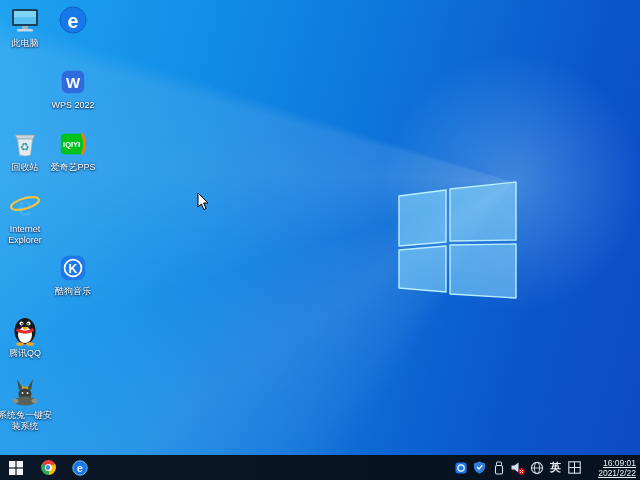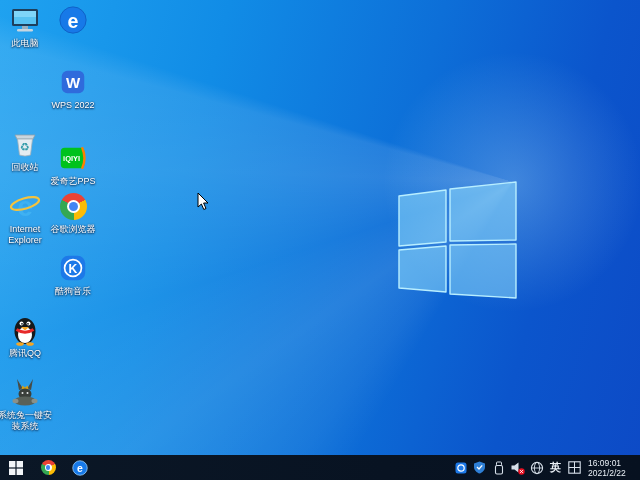--- a/index.html
+++ b/index.html
@@ -29,21 +29,21 @@
   .chrome-ball.small::before{inset:4px;}
   .chrome-ball.small::after{inset:5.2px;}
   
   #taskbar{position:absolute;left:0;bottom:0;width:640px;height:25px;
      background:linear-gradient(90deg,#0b1726 0%,#081322 60%,#071120 100%);
      display:flex;align-items:center;}
   .tb-btn{height:25px;display:flex;align-items:center;justify-content:center;}
   #tray{position:absolute;right:0;top:0;height:25px;display:flex;align-items:center;gap:4px;padding-right:2px;}
   .tray-ico{width:15px;height:25px;display:flex;align-items:center;justify-content:center;}
   #ime{color:#e9eff5;font-size:11px;font-weight:bold;width:15px;text-align:center;}
-  #clock{width:52px;text-align:left;color:#e9eff5;font-size:8.5px;line-height:10px;padding:0 2px;}
+  #clock{width:52px;text-align:right;color:#e9eff5;font-size:8.5px;line-height:10px;padding:0 2px;text-decoration:underline;}
   
   #cursor{position:absolute;left:197px;top:192px;pointer-events:none;}
 </style>
 </head>
 <body>
 
 <div id="screen">
 
   <svg id="flag" width="640" height="480">
     <g fill="rgba(150,228,255,0.50)" stroke="#b8eeff" stroke-width="1.4" stroke-linejoin="round">
@@ -91,47 +91,41 @@
     <div class="ico">
       <svg width="32" height="32" viewBox="0 0 32 32">
         <path d="M6 7 h20 l-2 4 h-16 z" fill="#c9d6de" stroke="#8fa0aa" stroke-width="0.8"></path>
         <path d="M8.5 11 h15 l-2 16 q-5.5 2.2 -11 0 z" fill="#e3ecf1" stroke="#9fb0ba" stroke-width="0.8"></path>
         <text x="16" y="23" font-size="11" fill="#2f9aa8" text-anchor="middle">♻</text>
       </svg>
     </div>
     <div class="lbl">回收站</div>
   </div>
 
-  <div class="icon-cell" style="left:49px;top:142px">
+  <div class="icon-cell" style="left:49px;top:128px">
     <div class="ico">
       <svg width="30" height="30" viewBox="0 0 32 32">
         <rect x="3" y="5" width="25" height="22" rx="4" fill="#00c21d"></rect>
         <path d="M26 5.5 q4.5 10.5 0 21" stroke="#ff7e00" stroke-width="2.6" fill="none" stroke-linecap="round"></path>
         <text x="14.5" y="19.5" font-size="8" font-weight="bold" fill="#ffffff" text-anchor="middle">iQIYI</text>
       </svg>
     </div>
     <div class="lbl">爱奇艺PPS</div>
   </div>
 
   <div class="icon-cell" style="left:1px;top:190px">
     <div class="ico">
       <svg width="32" height="32" viewBox="0 0 32 32">
         <text x="16" y="26" font-size="28" font-weight="bold" fill="#3fb1f2" text-anchor="middle">e</text>
         <ellipse cx="16" cy="13.5" rx="14.5" ry="5.2" fill="none" stroke="#f5c33d" stroke-width="2.2" transform="rotate(-16 16 13.5)"></ellipse>
       </svg>
     </div>
     <div class="lbl">Internet Explorer</div>
   </div>
 
-  <div class="icon-cell" style="left:49px;top:190px">
-    <div class="ico">
-      <div class="chrome-ball"></div>
-    </div>
-    <div class="lbl">谷歌浏览器</div>
-  </div>
 
 
   <div class="icon-cell" style="left:49px;top:252px">
     <div class="ico">
       <svg width="30" height="30" viewBox="0 0 32 32">
         <rect x="3" y="3" width="26" height="26" rx="8" fill="#1d79e8"></rect>
         <circle cx="16" cy="16" r="9" fill="none" stroke="#ffffff" stroke-width="1.8"></circle>
         <text x="16" y="21" font-size="13" font-weight="bold" fill="#ffffff" text-anchor="middle">K</text>
       </svg>
     </div>

